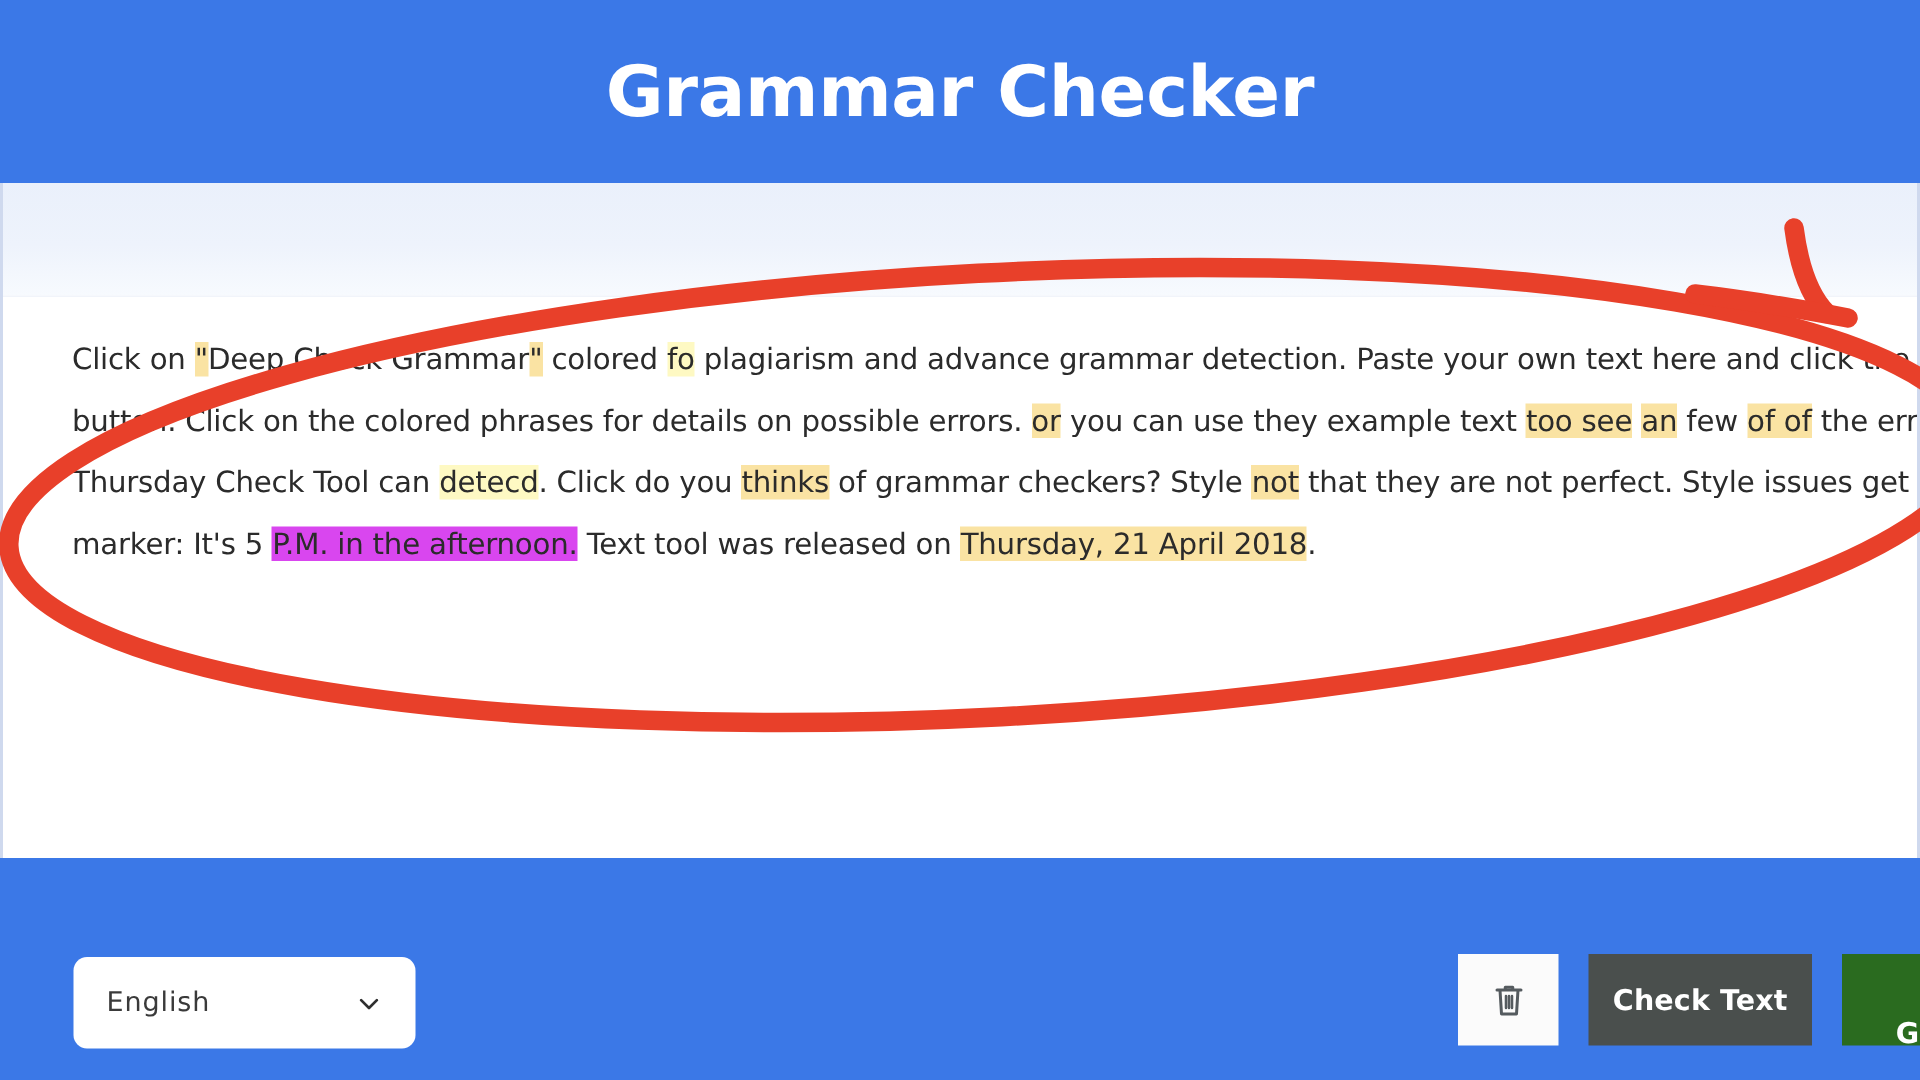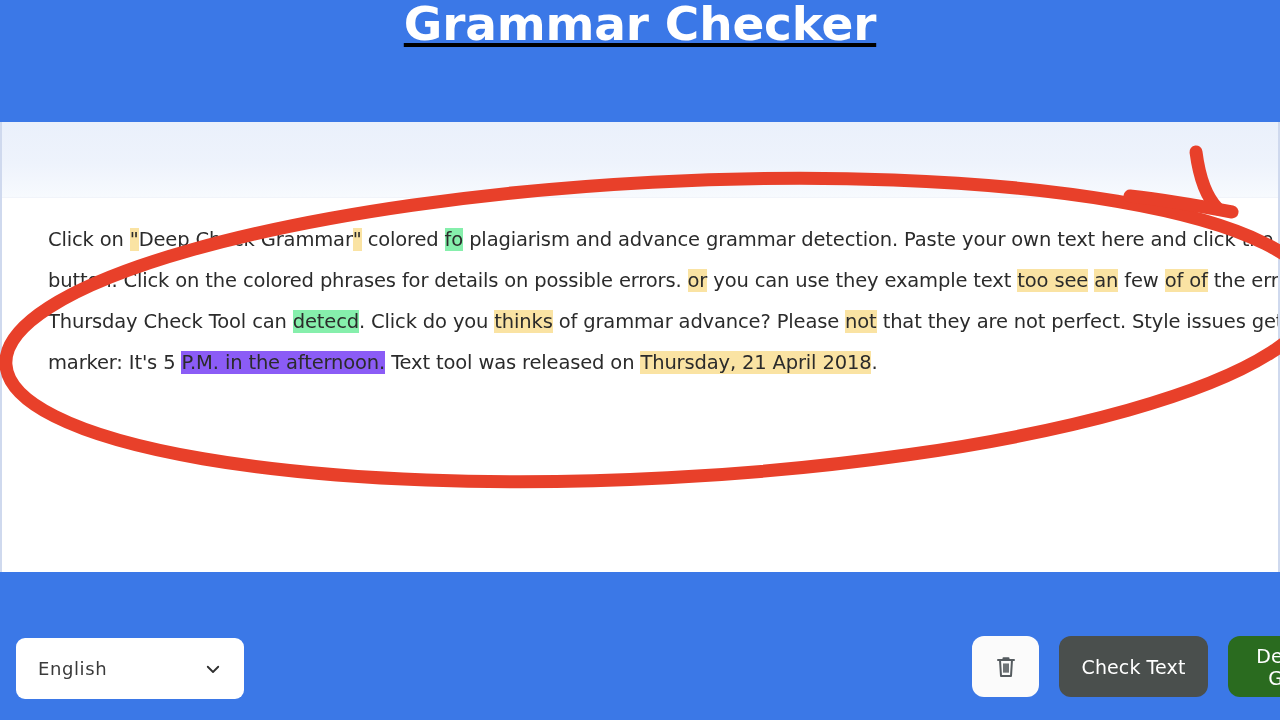--- a/index.html
+++ b/index.html
@@ -21,24 +21,23 @@
   }
 
   
   .app-header {
     position: absolute;
     left: 0; top: 0;
     width: 1280px;
     height: 122px;
     background: #3b78e7;
     display: flex;
-    align-items: flex-start;
+    align-items: center;
     justify-content: center;
     box-sizing: border-box;
-    text-decoration: underline;
   }
   .app-title {
     color: #ffffff;
     font-size: 47px;
     font-weight: bold;
     letter-spacing: -0.2px;
     line-height: 1;
     font-family: "DejaVu Sans", sans-serif;
   }
 
@@ -85,22 +84,22 @@
     font-size: 19.5px;
     line-height: 41px;
     color: #2b2b2b;
     white-space: nowrap;
     letter-spacing: -0.15px;
   }
   .editor-text .ln { display: block; }
 
   
   .hl-yellow { background: #fae3a3; }
-  .hl-red    { background: #86efac; margin-top: 20px; }
-  .hl-purple { background: #8b5cf6; }
+  .hl-red    { background: #fef9c3; margin-top: 20px; }
+  .hl-purple { background: #d946ef; }
 
   
   .annotation {
     position: absolute;
     left: 0; top: 0;
     width: 1280px;
     height: 720px;
     pointer-events: none;
   }
 
@@ -109,21 +108,21 @@
     position: absolute;
     left: 0;
     top: 572px;
     width: 1280px;
     height: 148px;
     background: #3b78e7;
   }
 
   .lang-select {
     position: absolute;
-    left: 16px;
+    left: 49px;
     top: 638px;
     width: 228px;
     height: 61px;
     background: #ffffff;
     border-radius: 9px;
     box-sizing: border-box;
     display: flex;
     align-items: center;
     justify-content: space-between;
     padding: 0 22px 0 22px;
@@ -145,23 +144,23 @@
     right: 0;
     top: 636px;
     height: 62px;
     display: flex;
     align-items: flex-start;
     gap: 20px;
   }
 
   .btn {
     border: none;
-    border-radius: 12px;
-    font-family: "DejaVu Sans", sans-serif;
-    font-weight: normal;
+    border-radius: 0;
+    font-family: "DejaVu Sans", sans-serif;
+    font-weight: bold;
     font-size: 19px;
     cursor: pointer;
     display: flex;
     align-items: center;
     justify-content: center;
     box-sizing: border-box;
     padding: 12px;
   }
   .btn-clear {
     width: 67px;
@@ -194,21 +193,21 @@
   <div class="app-header">
     <div class="app-title">Grammar Checker</div>
   </div>
 
   <div class="editor-shell">
     <div class="editor-toolbar"></div>
     <div class="editor-area">
       <div class="editor-text" id="editor-text">
           <span class="ln"><span>Click on </span><span class="hl-yellow">"</span><span>Deep Check Grammar</span><span class="hl-yellow">"</span><span> colored </span><span class="hl-red">fo</span><span> plagiarism and advance grammar detection. Paste your own text here and click the</span></span>
           <span class="ln"><span>button. Click on the colored phrases for details on possible errors. </span><span class="hl-yellow">or</span><span> you can use they example text </span><span class="hl-yellow">too see</span><span> </span><span class="hl-yellow">an</span><span> few </span><span class="hl-yellow">of of</span><span> the errors that this</span></span>
-          <span class="ln"><span>Thursday Check Tool can </span><span class="hl-red">detecd</span><span>. Click do you </span><span class="hl-yellow">thinks</span><span> of grammar advance? Please </span><span class="hl-yellow">not</span><span> that they are not perfect. Style issues get a blue</span></span>
+          <span class="ln"><span>Thursday Check Tool can </span><span class="hl-red">detecd</span><span>. Click do you </span><span class="hl-yellow">thinks</span><span> of grammar checkers? Style </span><span class="hl-yellow">not</span><span> that they are not perfect. Style issues get a blue</span></span>
           <span class="ln"><span>marker: It's 5 </span><span class="hl-purple">P.M. in the afternoon.</span><span> Text tool was released on </span><span class="hl-yellow">Thursday, 21 April 2018</span><span>.</span></span>
         </div>
     </div>
   </div>
 
   <svg class="annotation" viewBox="0 0 1280 720" xmlns="http://www.w3.org/2000/svg">
     <ellipse cx="660" cy="330" rx="655" ry="148" fill="none" stroke="#e8402a" stroke-width="13" stroke-linecap="round" transform="rotate(-3 660 330)"></ellipse>
     <path d="M1196 152 C 1199 175, 1205 196, 1218 209" fill="none" stroke="#e8402a" stroke-width="13" stroke-linecap="round"></path>
     <path d="M1130 196 C 1165 200, 1200 206, 1232 212" fill="none" stroke="#e8402a" stroke-width="13" stroke-linecap="round"></path>
   </svg>

